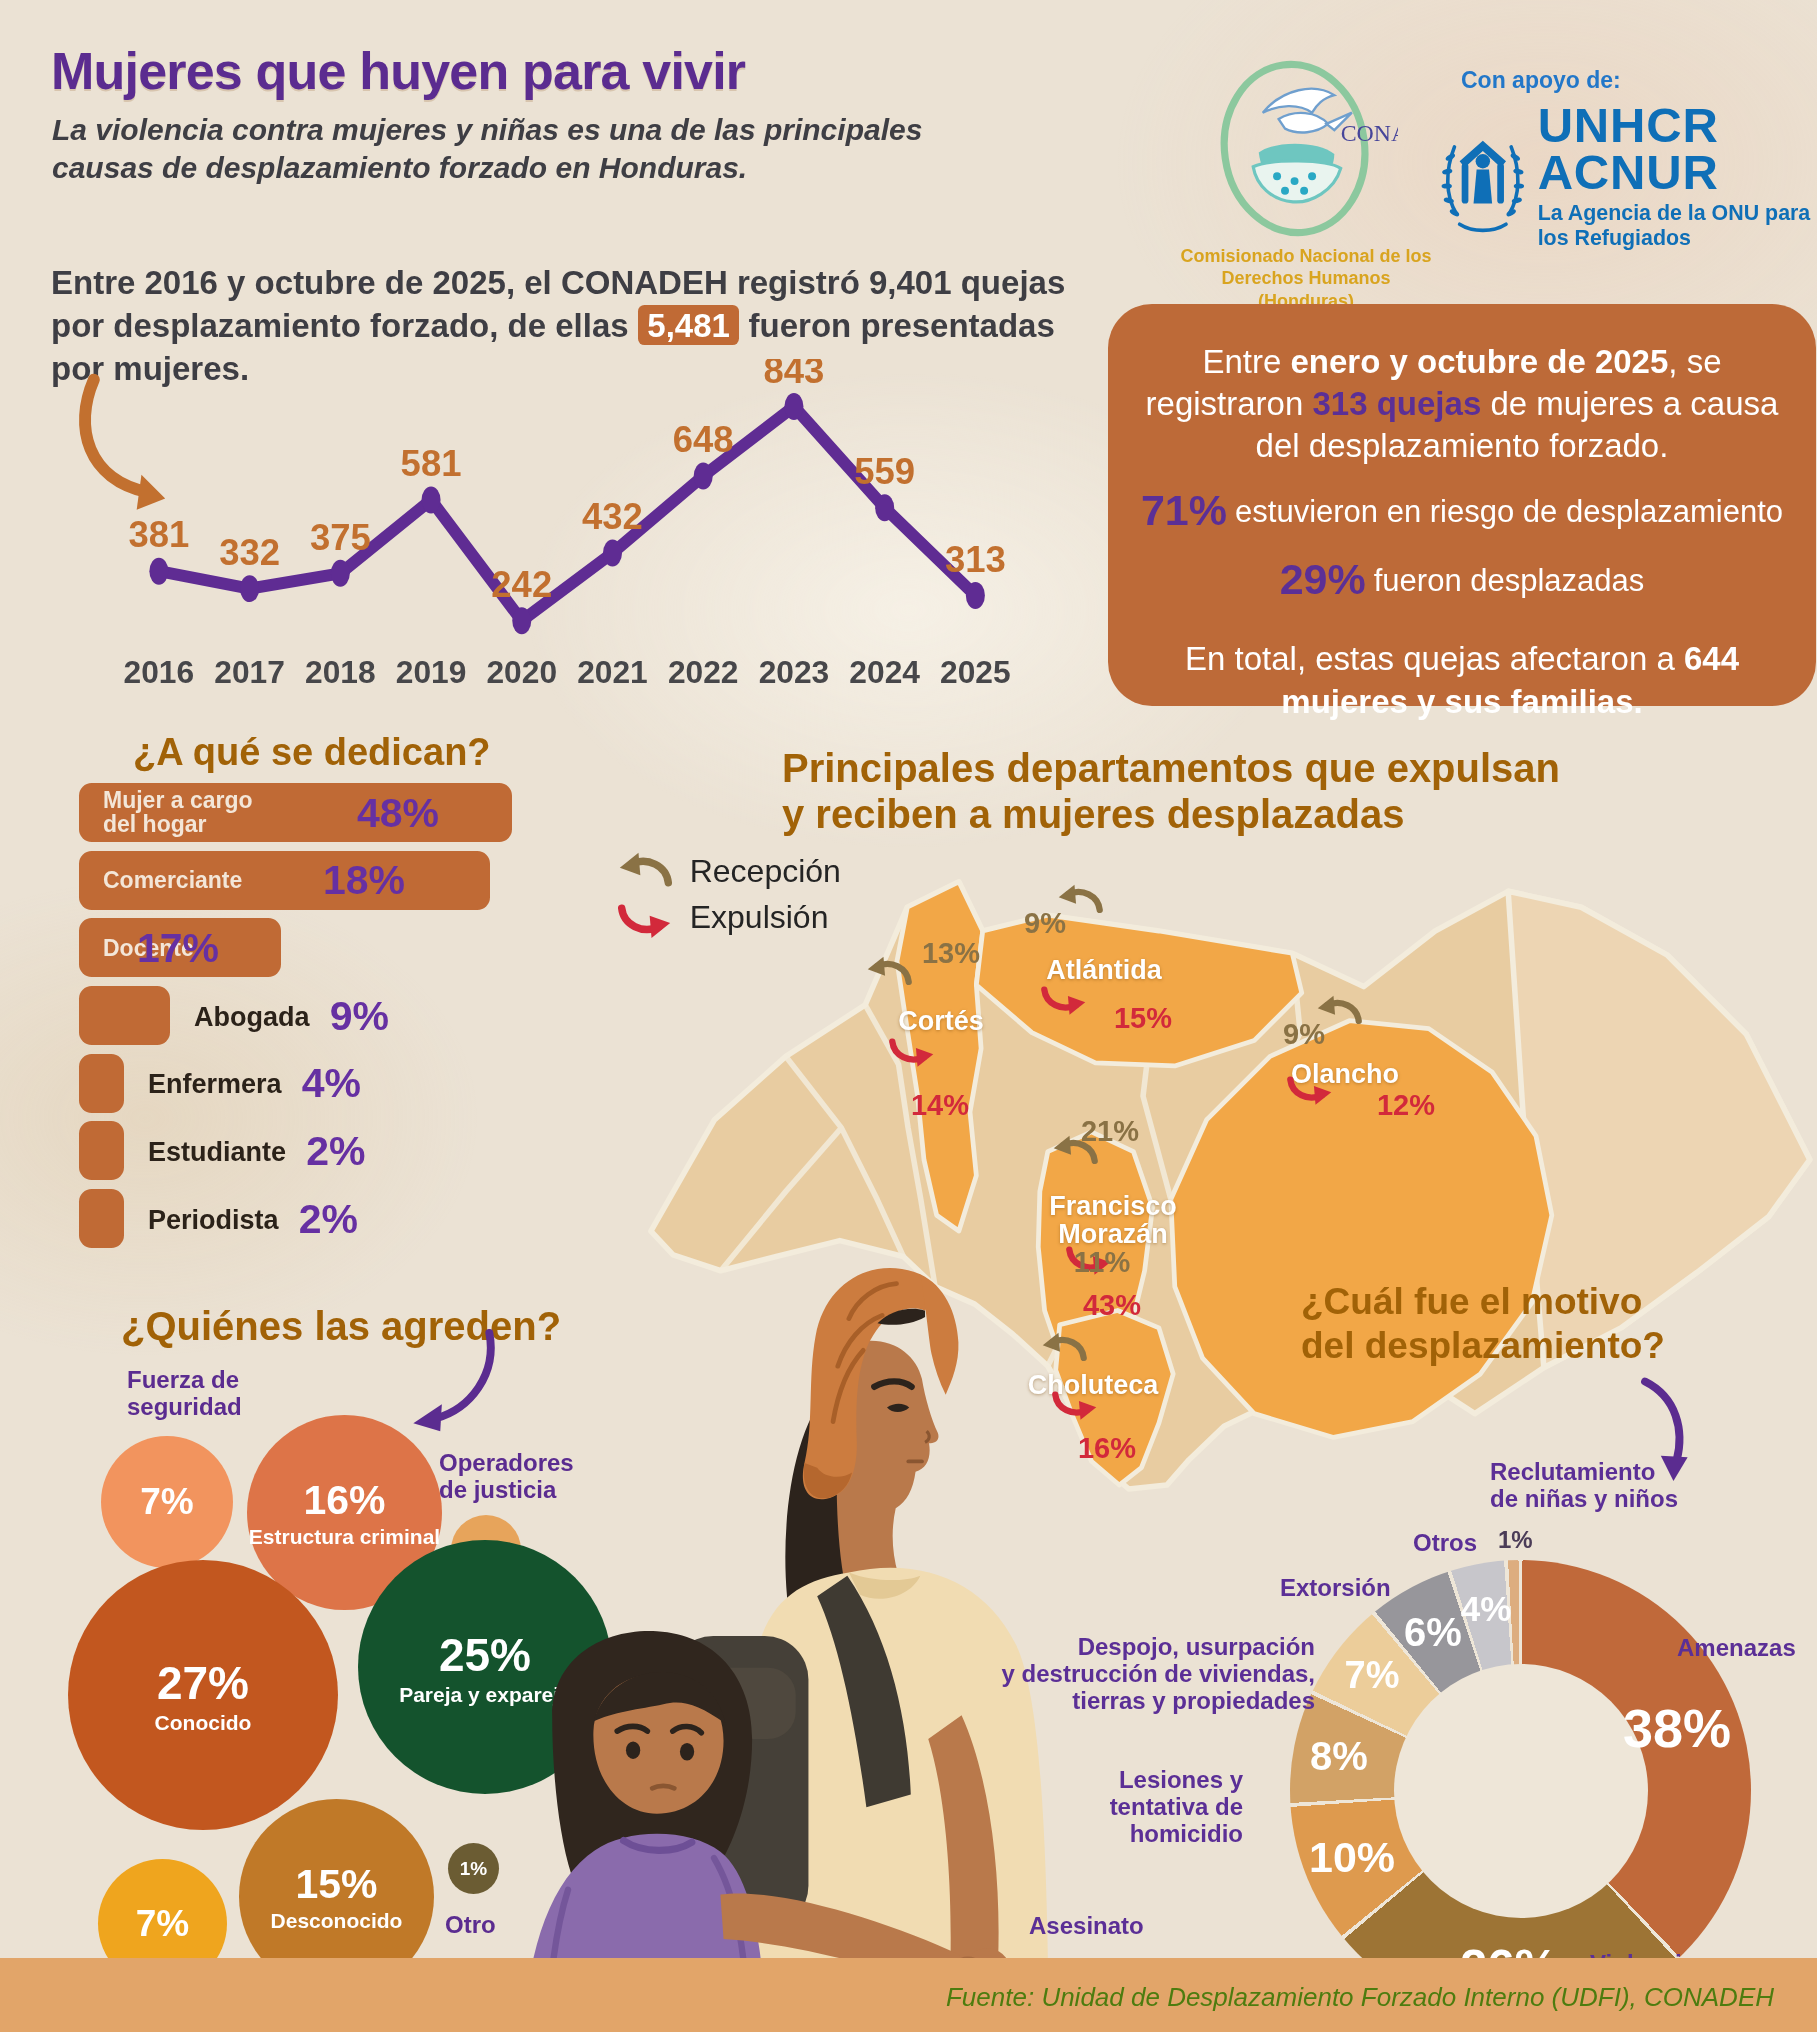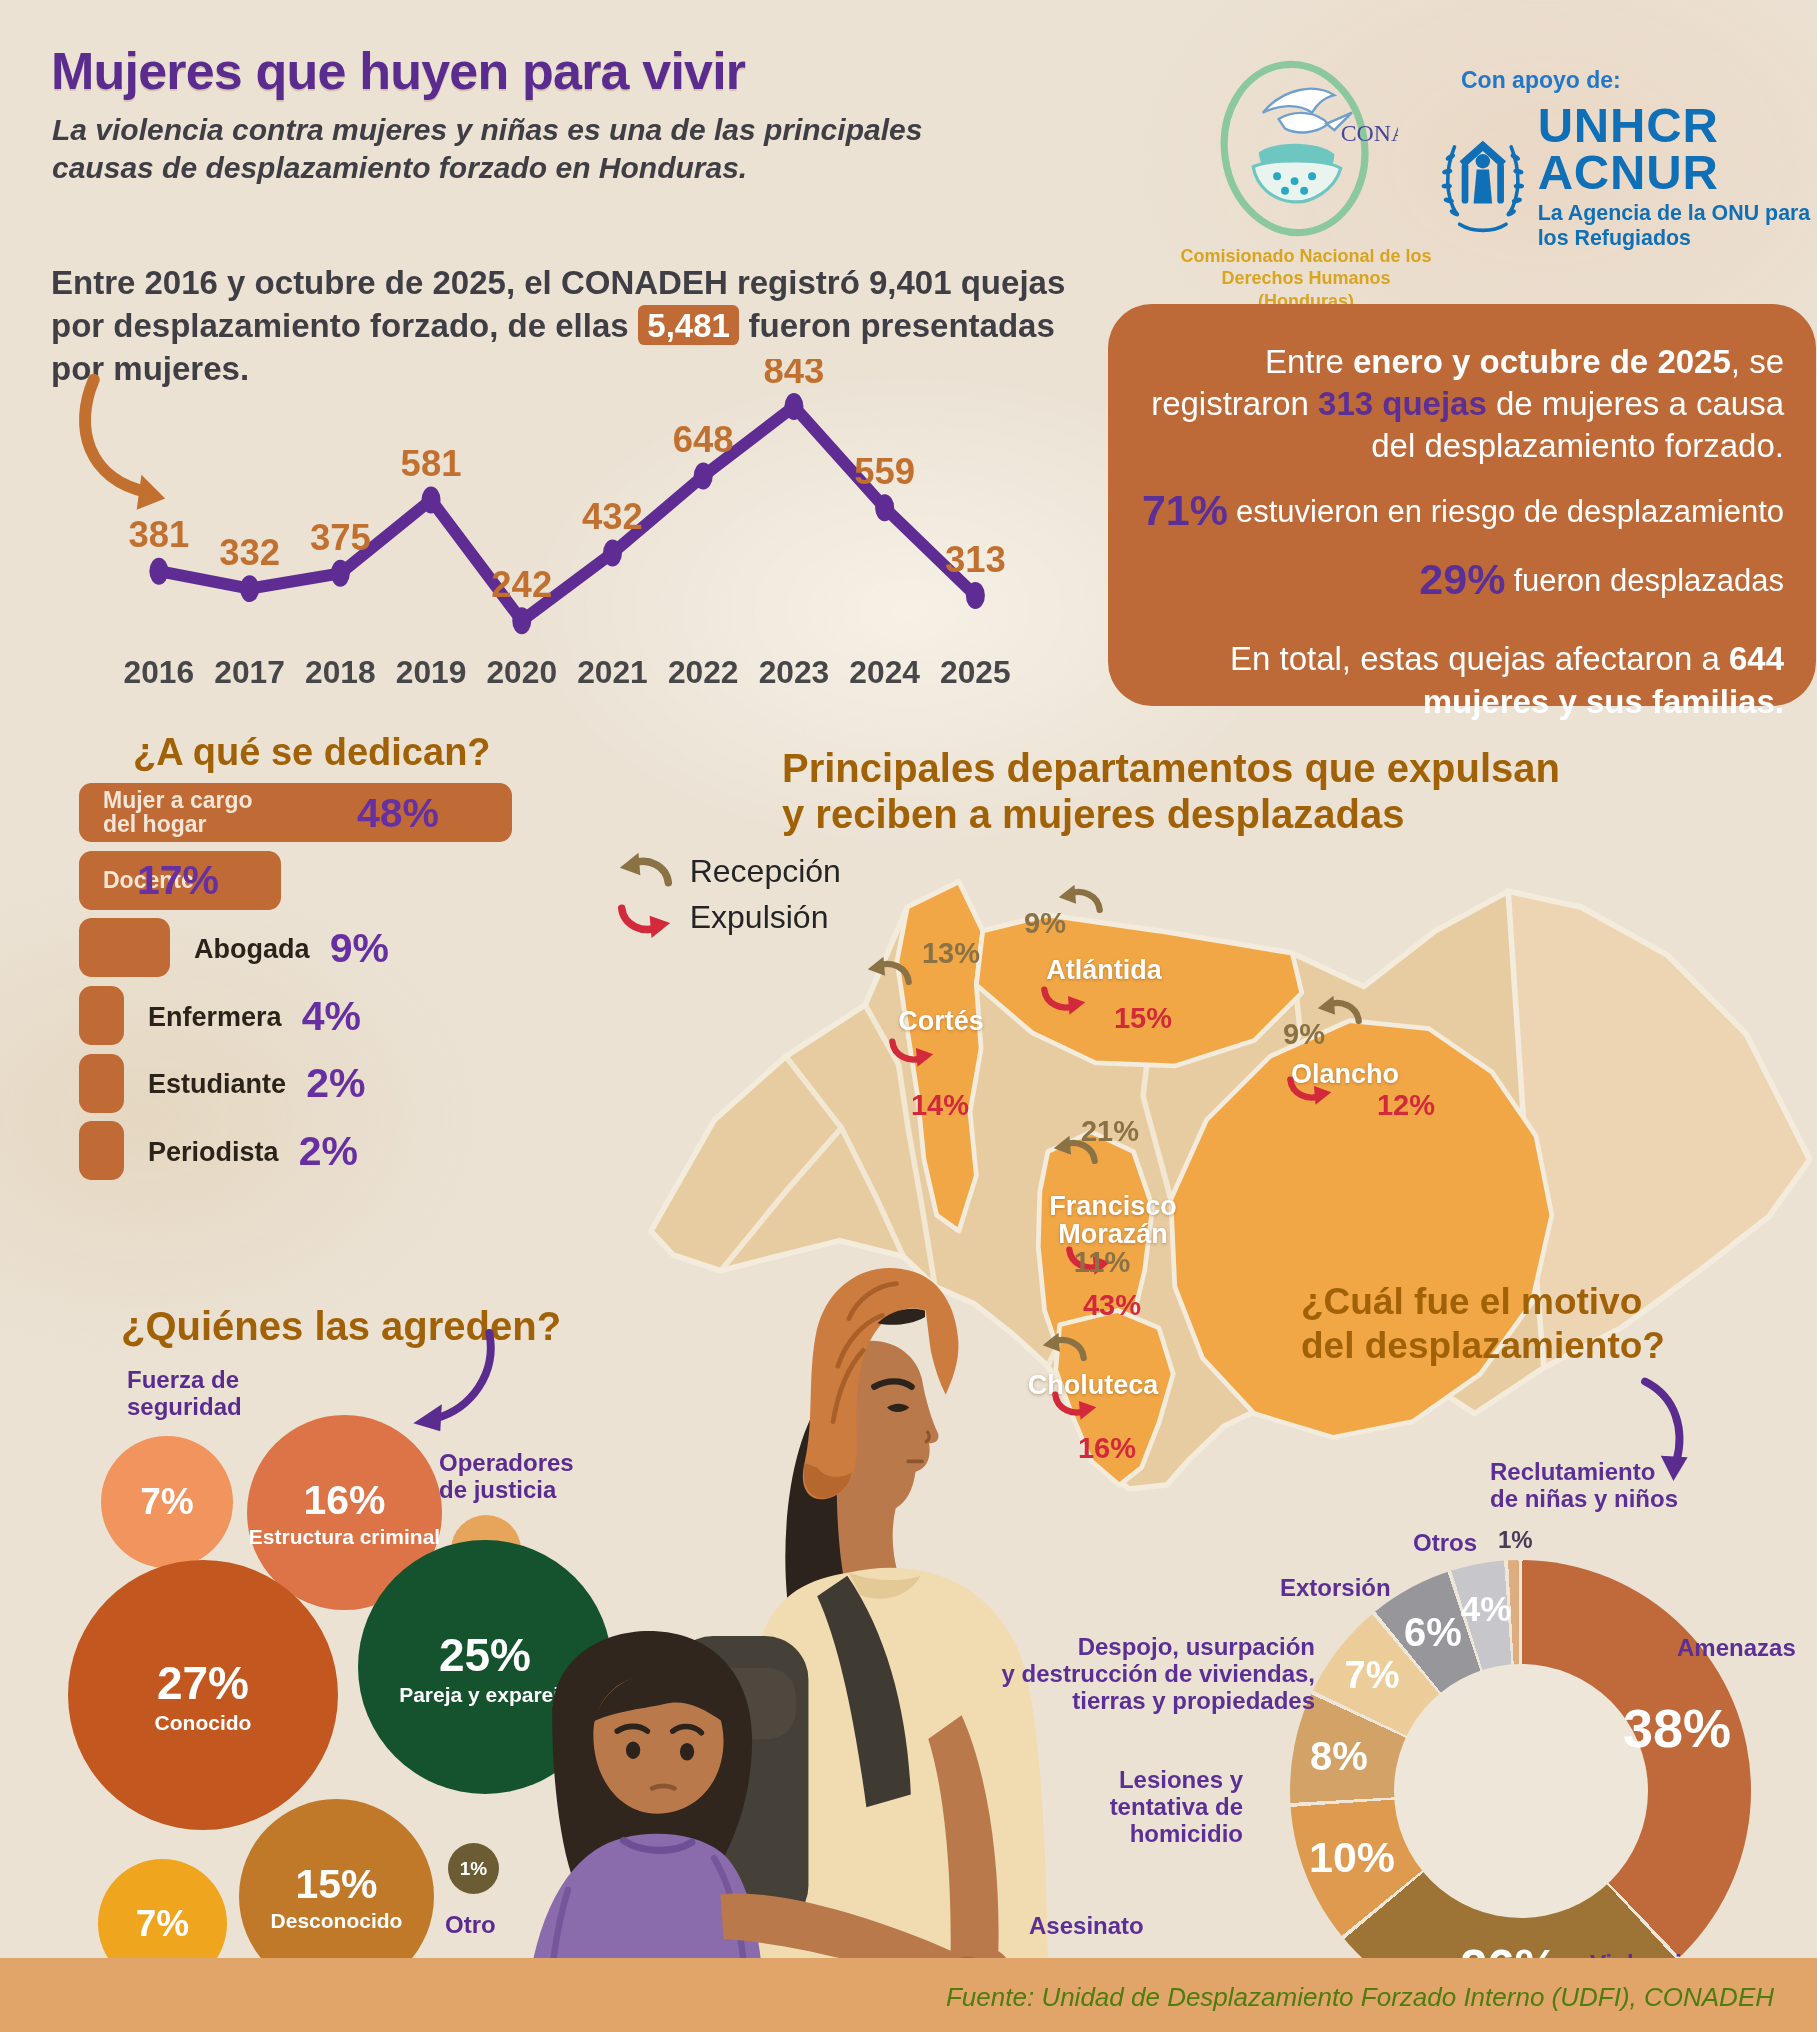--- a/index.html
+++ b/index.html
@@ -24,21 +24,21 @@
   .unhcr-txt{color:#0f6fb7;}
   .unhcr-big{font-size:49px;font-weight:800;line-height:.95;letter-spacing:0.8px;}
   .unhcr-cap{margin-top:6.4px;font-size:21.4px;font-weight:700;line-height:1.15;}
   
   .intro{left:51px;top:262px;width:1056px;font-size:33px;line-height:1.3;font-weight:700;color:#3e3e44;}
   .intro .hl{background:#c06a35;color:#fff;padding:1.6px 9.5px;border-radius:6.4px;}
   
   #line-chart{left:71px;top:359px;}
   
   .hbox{left:1108px;top:304px;width:708px;height:402px;background:#bd6a38;border-radius:44px;color:#fff;
-        padding:37px 32px;box-sizing:border-box;text-align:right;}
+        padding:37px 32px;box-sizing:border-box;text-align:center;}
   .hbox p{margin:0;}
   .hbox .lead{font-size:33px;line-height:1.28;}
   .hbox b{font-weight:800;}
   .hbox .pq{color:#5b2f96;font-weight:800;}
   .hbox .stat{margin-top:17.5px;font-size:31px;line-height:1.2;}
   .hbox .stat .pv{font-size:43px;font-weight:800;color:#5b2f96;vertical-align:-3.2px;margin-right:8px;}
   .hbox .total{margin-top:32px;font-size:33px;line-height:1.3;}
   
   .sec-title{font-weight:800;color:#a16207;}
   .occ-title{left:133px;top:731px;font-size:38px;}
@@ -184,20 +184,25 @@
 </div>
 
 <div class="abs sec-title occ-title">¿A qué se dedican?</div>
 <div id="bar-rows" class="abs">
     <div class="bar-row">
       <div class="bar-fill" style="width:433px;background:#c06a35"></div>
       <div class="bar-lbl-in">Mujer a cargo<br>del hogar</div>
       <div class="bar-pct" style="right:28px;left:278px">48%</div>
     </div>
     <div class="bar-row">
+      <div class="bar-fill" style="width:411px;background:#c06a35"></div>
+      <div class="bar-lbl-in">Comerciante</div>
+      <div class="bar-pct" style="right:40px;left:244px">18%</div>
+    </div>
+    <div class="bar-row">
       <div class="bar-fill" style="width:202px;background:#c06a35"></div>
       <div class="bar-lbl-in">Docente</div>
       <div class="bar-pct" style="right:17.5px;left:58px">17%</div>
     </div>
     <div class="bar-row">
       <div class="bar-fill" style="width:91px;background:#c06a35"></div>
       <div class="bar-out" style="left:115px">Abogada <span class="bar-pct2">9%</span></div>
     </div>
     <div class="bar-row">
       <div class="bar-fill" style="width:45px;background:#c06a35"></div>

